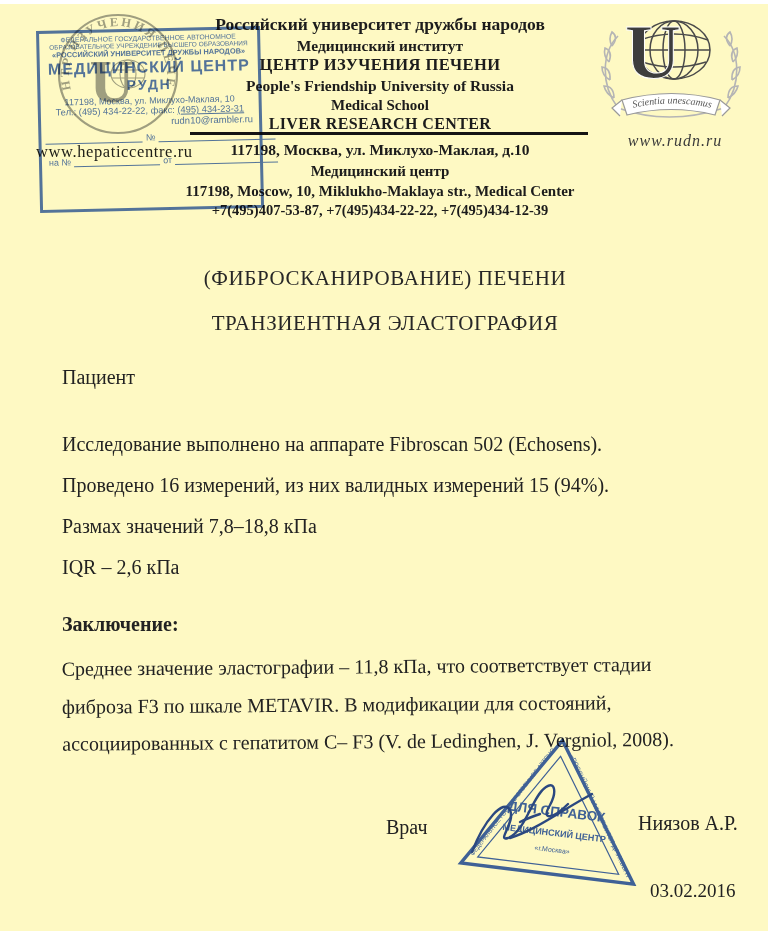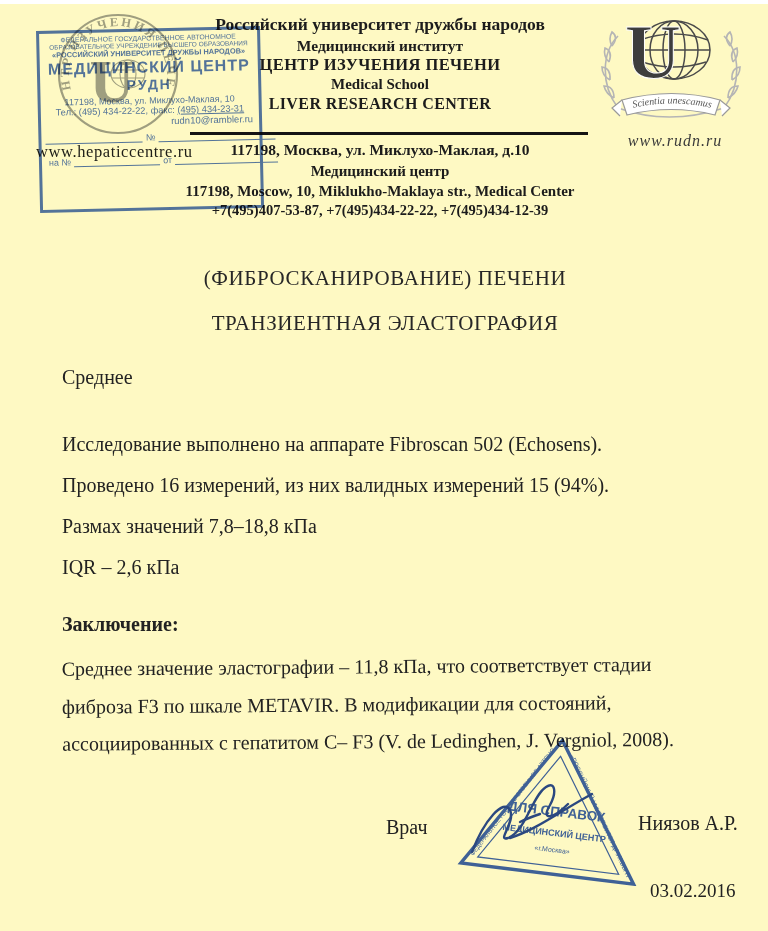--- a/index.html
+++ b/index.html
@@ -82,20 +82,21 @@
 </style>
 </head>
 <body>
 
 <div class="page">
 
   <div class="hdr-center">
     <div class="h-ru1">Российский университет дружбы народов</div>
     <div class="h-ru2">Медицинский институт</div>
     <div class="h-ru3">ЦЕНТР ИЗУЧЕНИЯ ПЕЧЕНИ</div>
+    <div class="h-en1">People's Friendship University of Russia</div>
     <div class="h-en2">Medical School</div>
     <div class="h-en3">LIVER RESEARCH CENTER</div>
   </div>
 
   <div class="divider"></div>
 
   <div class="addr-block">
     <div class="a-ru1">117198, Москва, ул. Миклухо-Маклая, д.10</div>
     <div class="a-ru2">Медицинский центр</div>
     <div class="a-en">117198, Moscow, 10, Miklukho-Maklaya str., Medical Center</div>
@@ -164,21 +165,21 @@
     </g>
   </svg>
 
   <div class="site-black">www.hepaticcentre.ru</div>
 
   <div class="doc-title">
     <div>(ФИБРОСКАНИРОВАНИЕ) ПЕЧЕНИ</div>
     <div>ТРАНЗИЕНТНАЯ ЭЛАСТОГРАФИЯ</div>
   </div>
 
-  <div class="patient">Среднее</div>
+  <div class="patient">Пациент</div>
 
   <div class="study">
     <div>Исследование выполнено на аппарате Fibroscan 502 (Echosens).</div>
     <div>Проведено 16 измерений, из них валидных измерений 15 (94%).</div>
     <div>Размах значений 7,8–18,8 кПа</div>
     <div>IQR – 2,6 кПа</div>
   </div>
 
   <div class="concl-label">Заключение:</div>
   <div class="concl">

